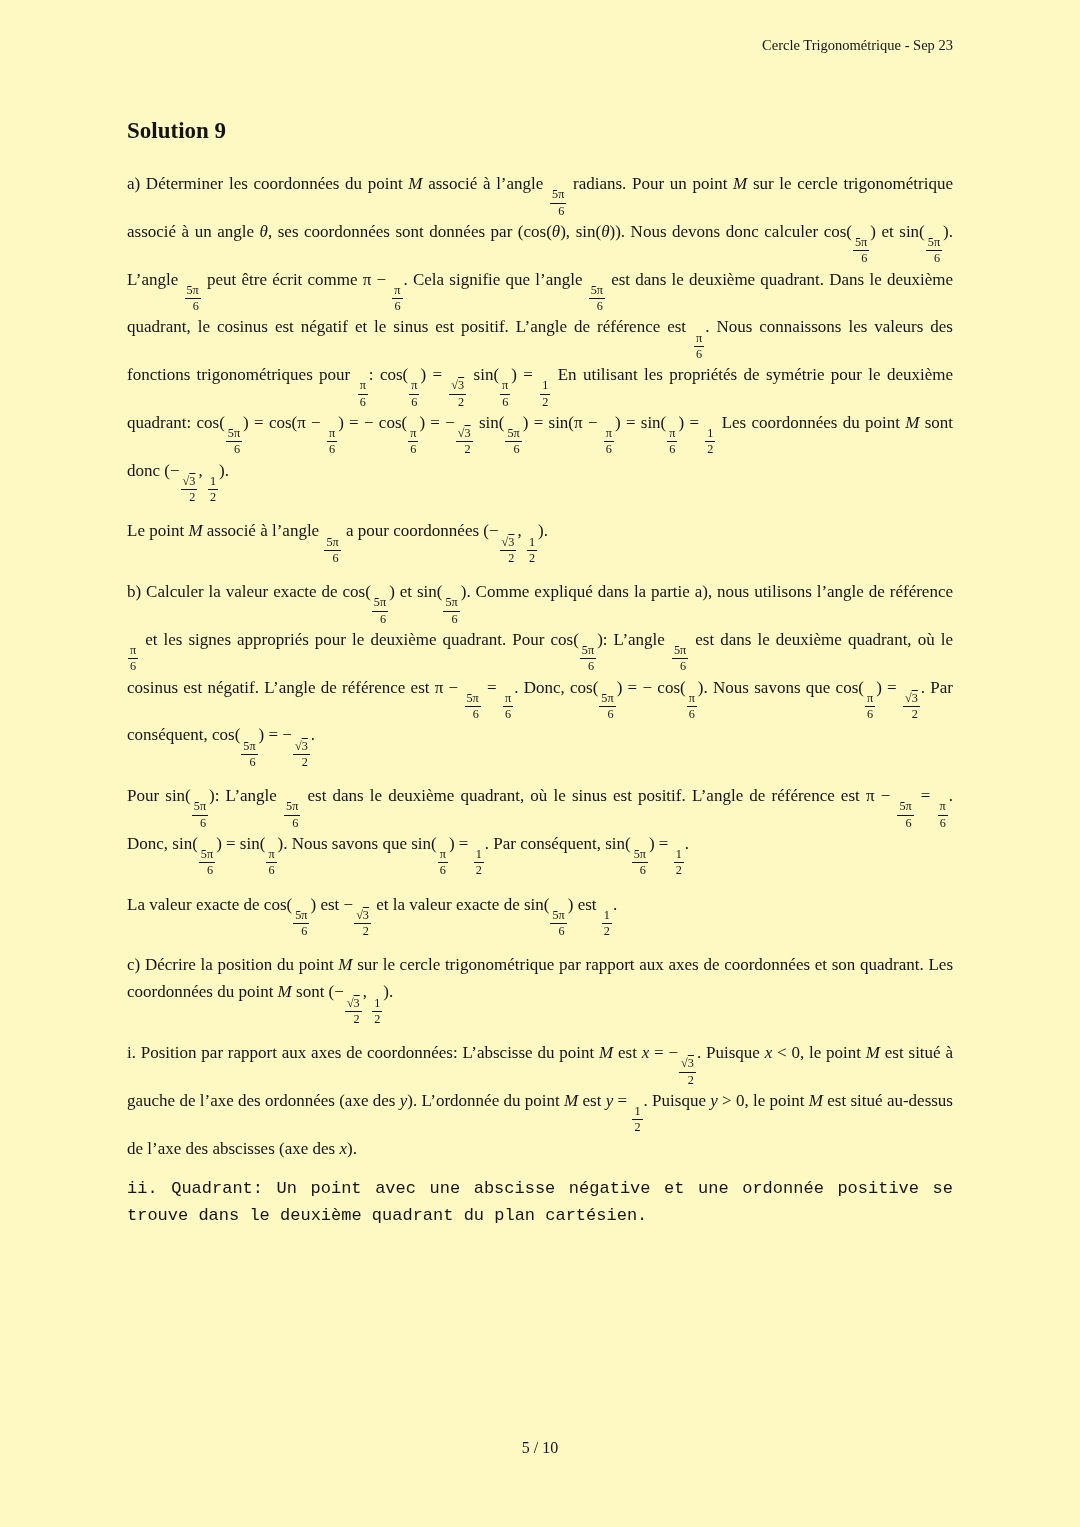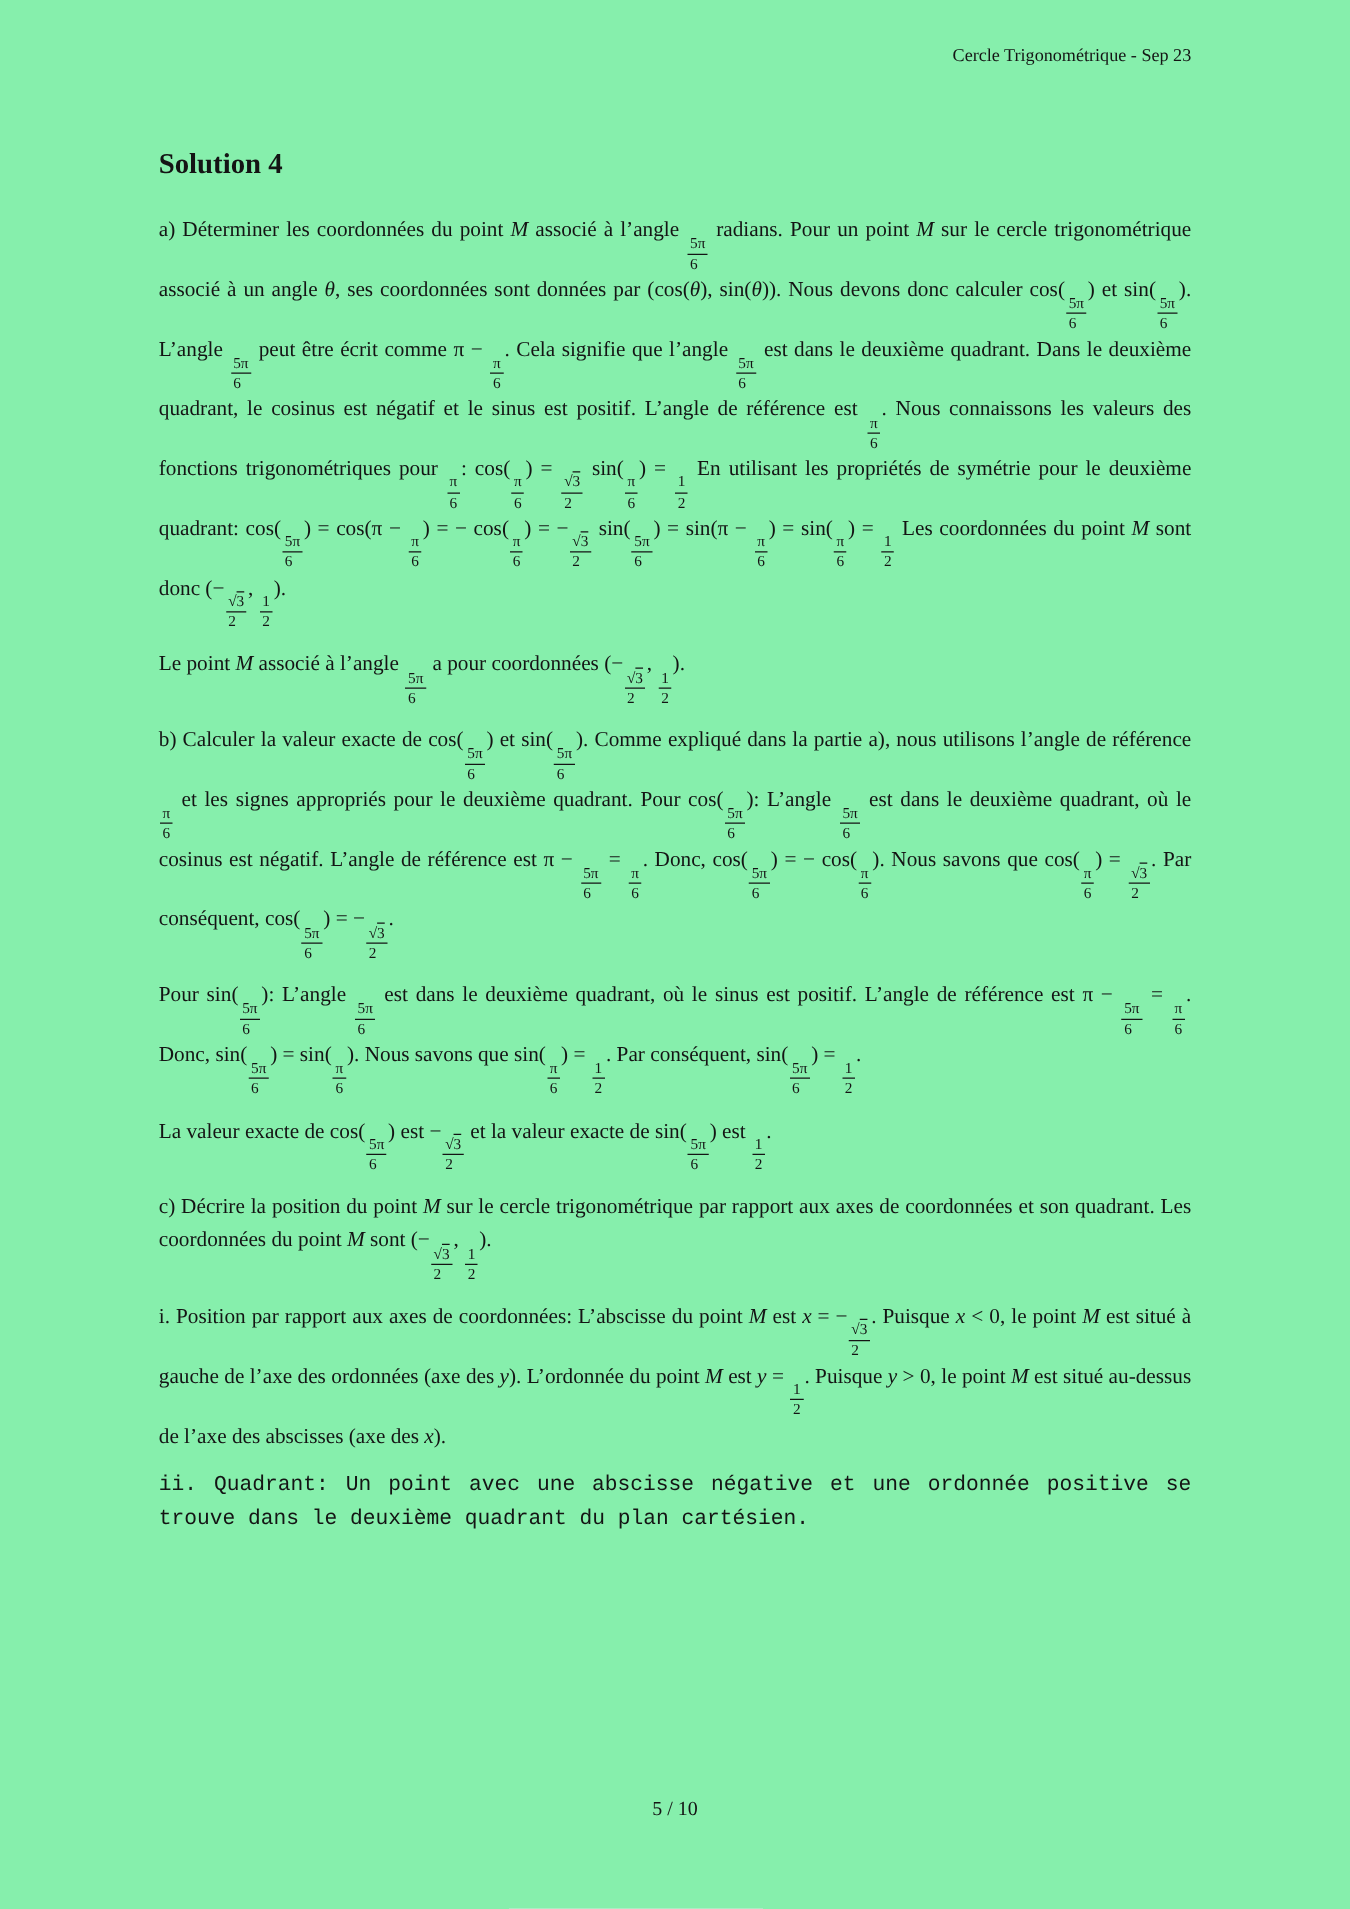--- a/index.html
+++ b/index.html
@@ -1,20 +1,20 @@
 <!DOCTYPE html>
 <html lang="fr"><head>
 <meta charset="utf-8">
 <style>
   html,body{margin:0;padding:0;background:#e8e8e8;}
   .page{
     position:relative;
     width:1080px;height:1527px;
     margin:0 auto;
-    background:#86efac;
+    background:#fef9c3;
     color:#141414;
     font-family:"Liberation Serif","DejaVu Serif",serif;
     overflow:hidden;
   }
   .doc-header{
     position:absolute;
     top:37px;right:127px;
     font-size:14.5px;
     color:#141414;
   }
@@ -43,21 +43,21 @@
     bottom:70px;left:0;
     width:100%;
     text-align:center;
     font-size:16px;
   }
   
   i{font-style:italic;}
   .frac{
     display:inline-flex;
     flex-direction:column;
-    align-items:flex-start;
+    align-items:flex-end;
     vertical-align:-0.55em;
     line-height:1.08;
     margin:0 1px;
   }
   .frac .fn{
     display:block;
     font-size:0.72em;
     padding:0 2px 1px 2px;
     border-bottom:1px solid #141414;
     white-space:nowrap;
@@ -72,21 +72,21 @@
 </style>
 </head>
 <body>
 
 <div class="page">
 
   <div class="doc-header">Cercle Trigonométrique - Sep 23</div>
 
   <div class="content">
 
-    <h1 class="solution-title">Solution 4</h1>
+    <h1 class="solution-title">Solution 9</h1>
 
 
     <p>a) Déterminer les coordonnées du point <i>M</i> associé à l’angle <span class="frac">
           <span class="fn">5π</span>
           <span class="fd">6</span>
         </span> radians. Pour un point <i>M</i> sur le cercle trigonométrique associé à un angle <i>θ</i>, ses coordonnées sont données par (cos(<i>θ</i>), sin(<i>θ</i>)). Nous devons donc calculer cos(<span class="frac">
           <span class="fn">5π</span>
           <span class="fd">6</span>
         </span>) et sin(<span class="frac">
           <span class="fn">5π</span>

